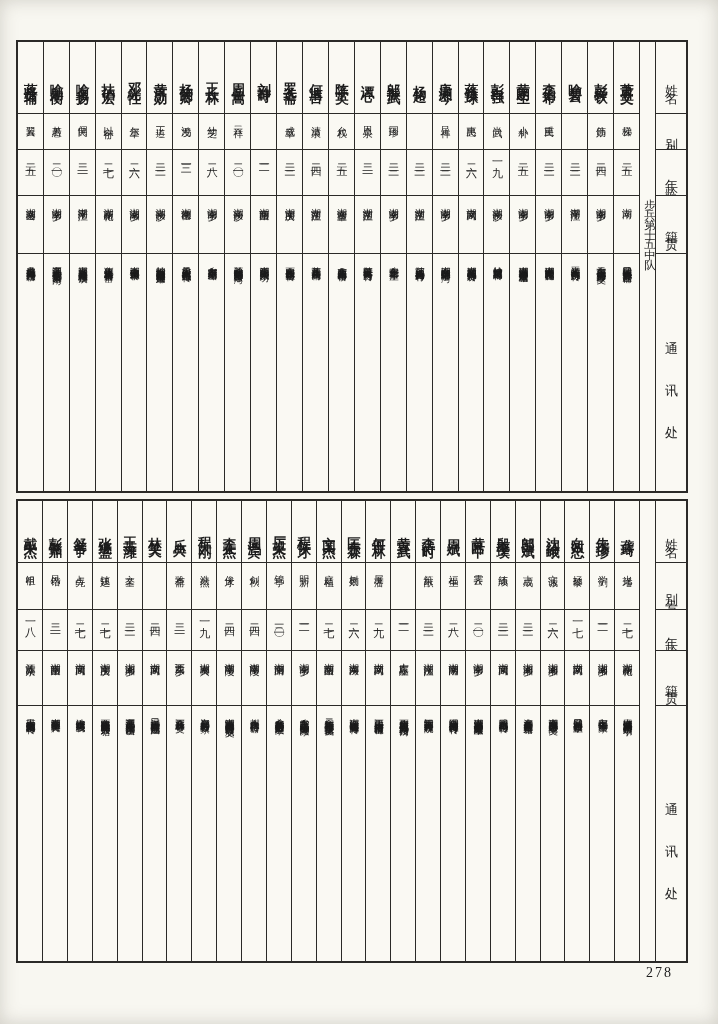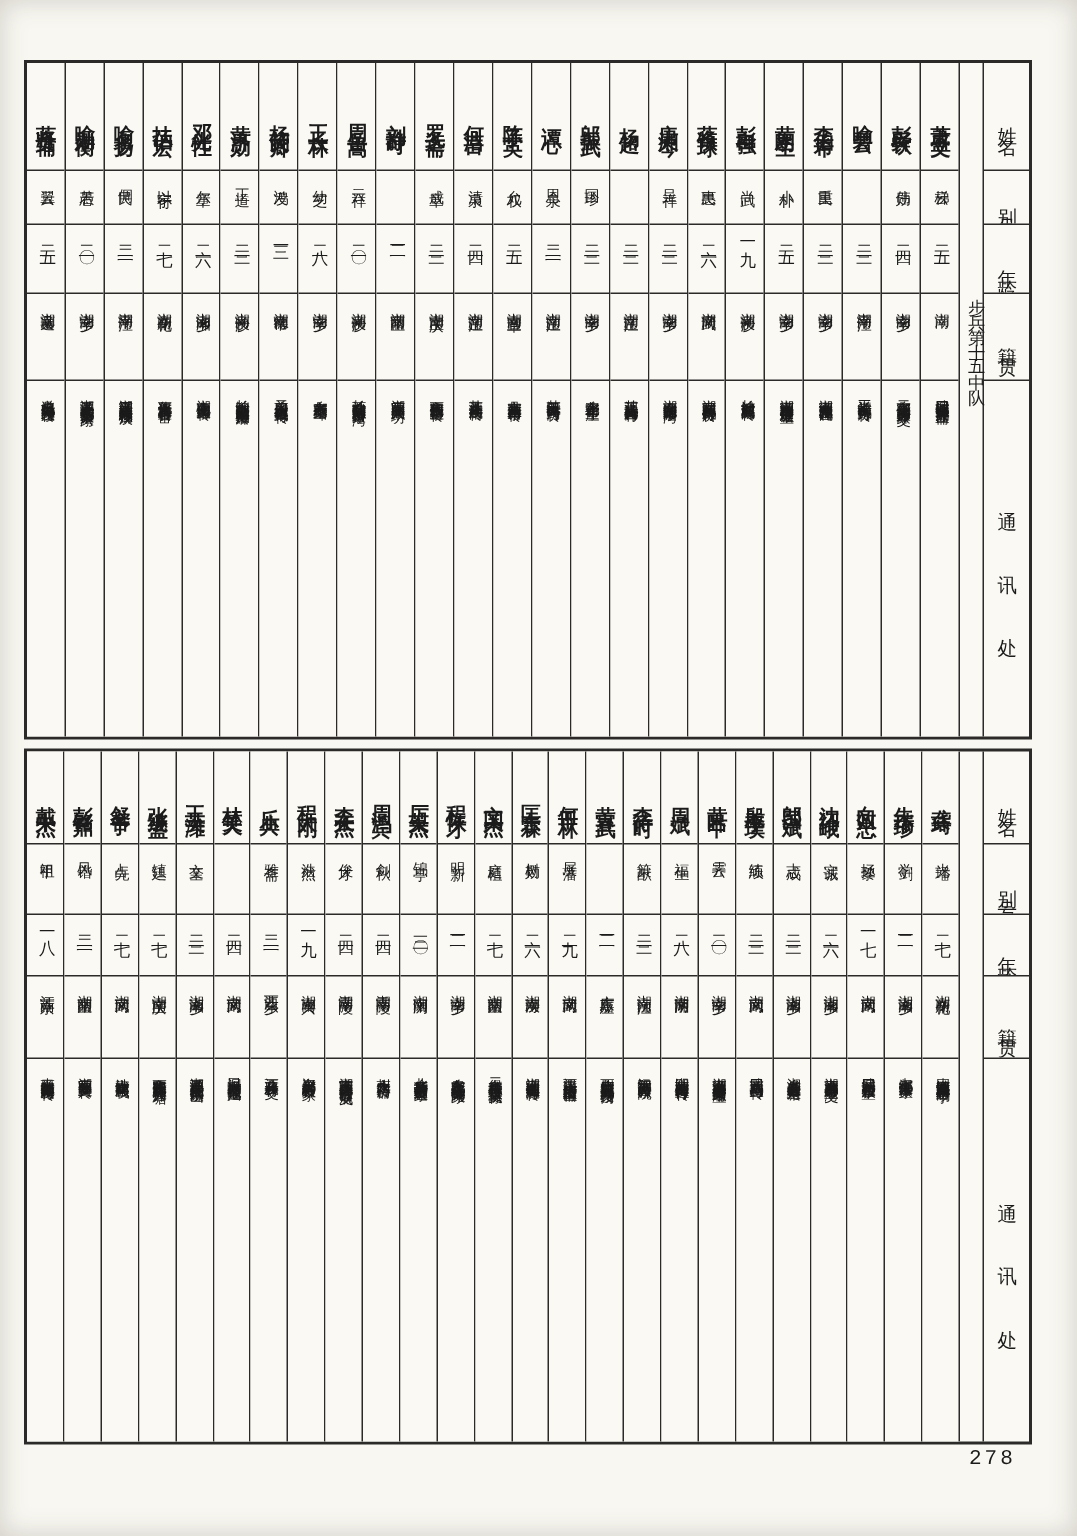--- a/index.html
+++ b/index.html
@@ -42,21 +42,21 @@
   .c-name  .vt { font-size:13.5px; font-weight:bold; letter-spacing:4px; }
   .c-alias .vt { font-size:10px; letter-spacing:2px; padding-top:4px; }
   .c-age   .vt { font-size:11px; letter-spacing:3px; padding-top:5px; }
   .c-origin .vt{ font-size:10px; letter-spacing:1px; padding-top:4px; }
   .c-addr  { flex:1; border-bottom:none; justify-content:center; }
   .c-addr  .vt { font-size:9.5px; line-height:11.5px; letter-spacing:0.5px; padding-top:5px; max-height:100%; }
   #t0 .c-name{height:72px} #t0 .c-alias{height:36px} #t0 .c-age{height:46px} #t0 .c-origin{height:58px}
   #t1 .c-name{height:62px} #t1 .c-alias{height:47px} #t1 .c-age{height:41px} #t1 .c-origin{height:55px}
 
   .pgnum { position:absolute; top:965px; left:646px; font-size:14px; letter-spacing:2px;
-           font-family:Liberation Mono, monospace; }
+           font-family:Liberation Serif, serif; }
 </style>
 </head>
 <body>
 
 <div class="page">
 
   <section class="rtable" id="t0">
     <div class="head-col">
       <div class="head-cell hc-name">
           <span class="vt">姓名</span>

